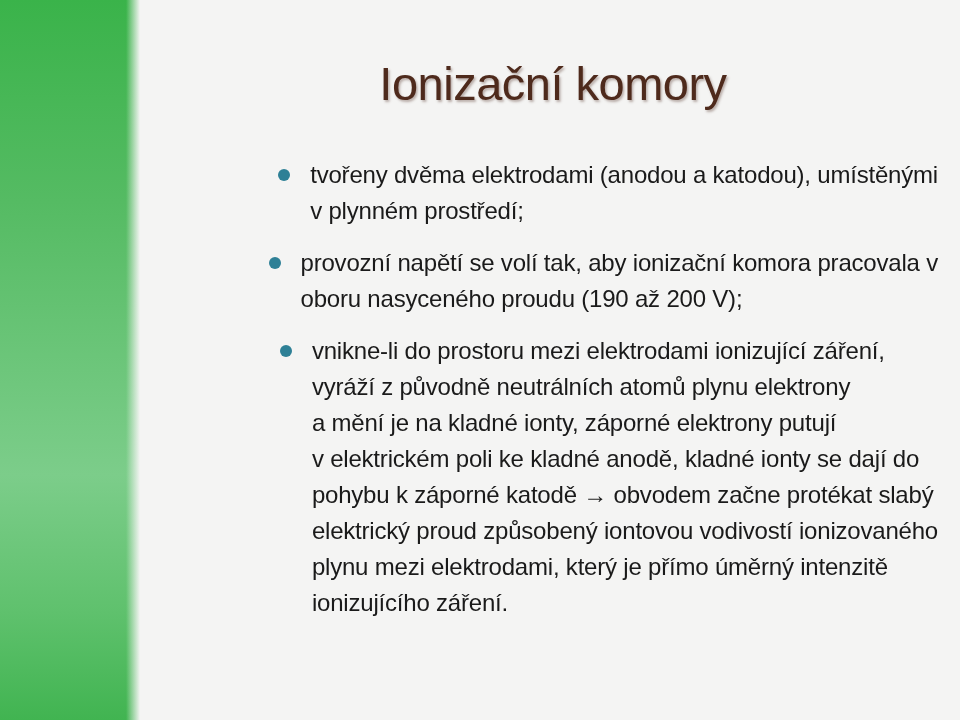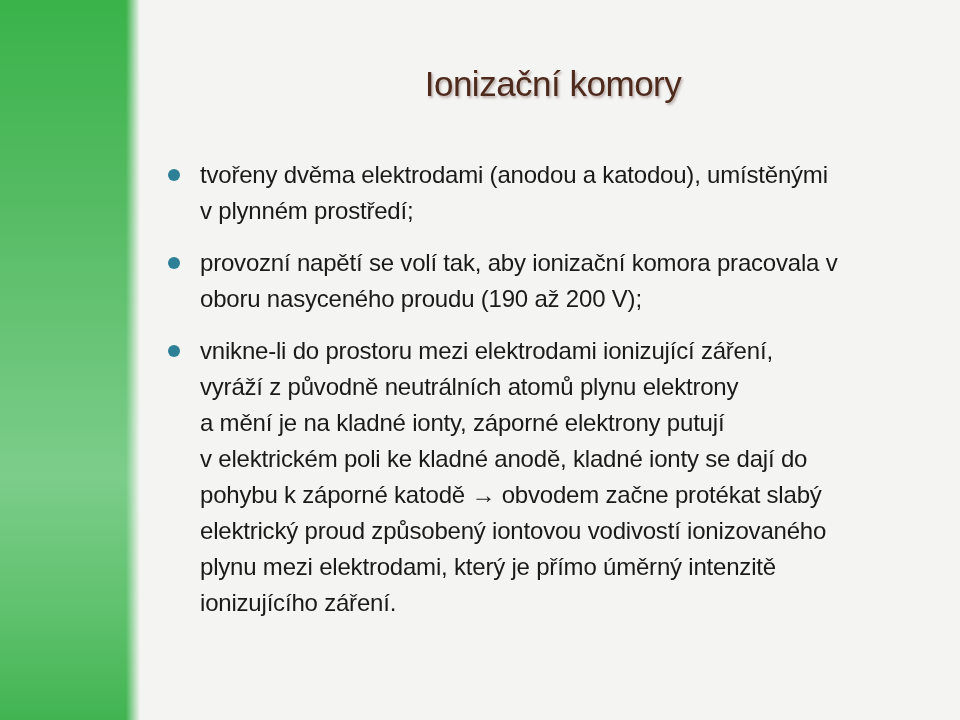--- a/index.html
+++ b/index.html
@@ -43,34 +43,35 @@
     left: 140px;
     top: 0;
     width: 820px;
     height: 720px;
     box-sizing: border-box;
     padding: 55px 22px 0 28px;
   }
   .slide-title {
     margin: 0 0 44px 0;
     text-align: center;
-    font-size: 35px;
+    font-size: 47px;
     line-height: 58px;
     font-weight: 400;
     letter-spacing: -0.5px;
     color: #4e2a1c;
     text-shadow: 1.5px 2px 2.5px rgba(110, 85, 75, 0.45);
   }
   .bullet-list {
     color: #1a1a1a;
   }
   .bullet-item {
     display: flex;
     align-items: flex-start;
     margin-bottom: 16px;
+    justify-content: flex-end;
   }
   .bullet-dot {
     flex: 0 0 12px;
     width: 12px;
     height: 12px;
     margin: 12px 20px 0 0;
     border-radius: 50%;
     background: #2e8096;
   }
   .bullet-text {

